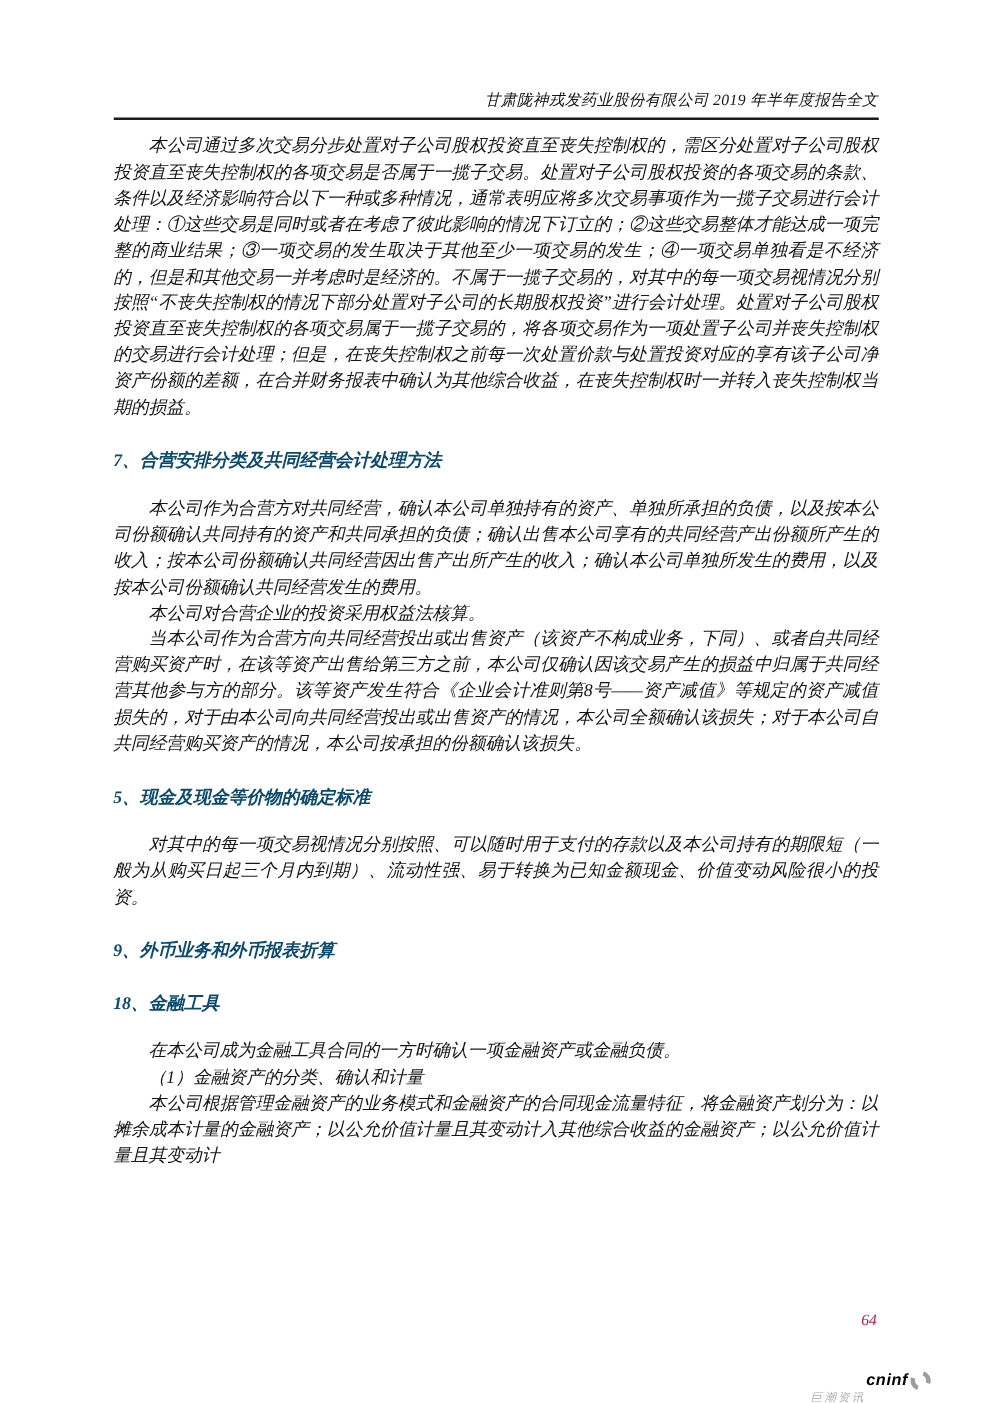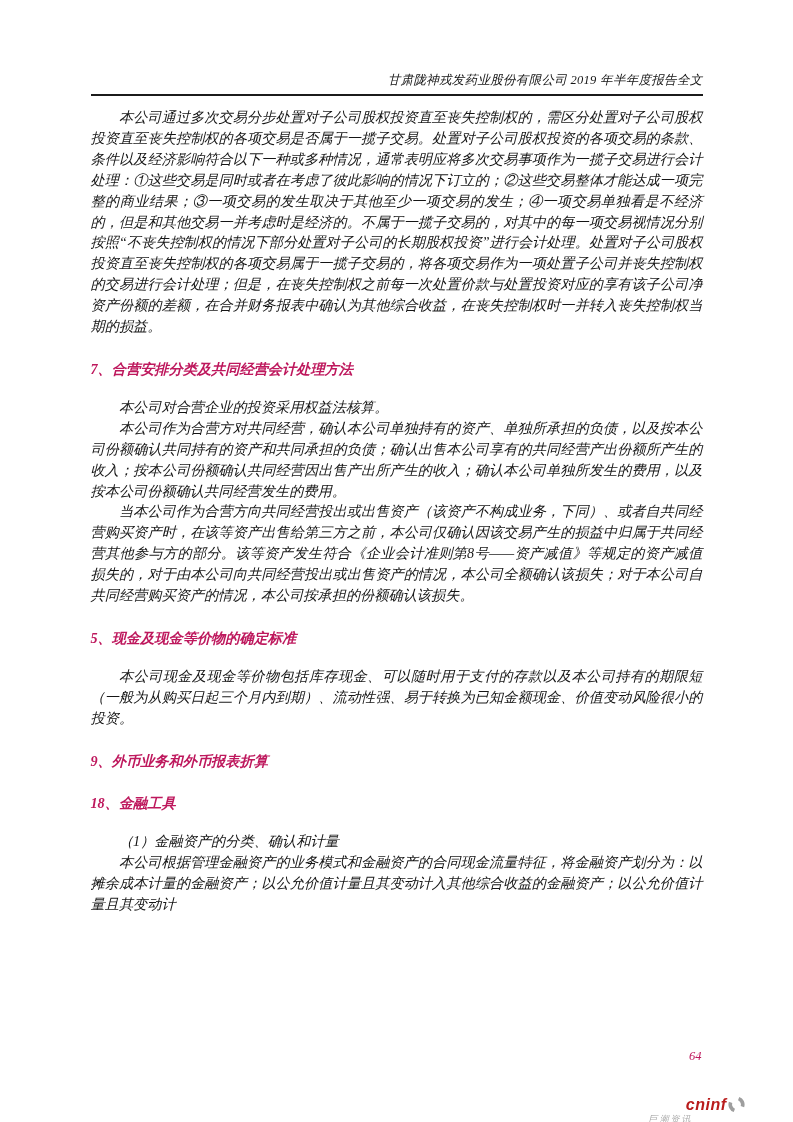--- a/index.html
+++ b/index.html
@@ -36,21 +36,21 @@
     margin: 0;
     text-indent: 2em;
     word-break: break-all;
   }
   .body-text p.continuation { text-indent: 0; }
   .body-text h2 {
     font-size: 14.2px;
     font-weight: bold;
     margin: 22px 0 17px 0;
     text-indent: 0;
-    color: #be185d;
+    color: #0c4a6e;
   }
   .page-number {
     position: absolute;
     top: 1033px;
     right: 63px;
     font-size: 12.5px;
     color: #be185d;
   }
   .cninfo-logo {
     position: absolute;
@@ -64,24 +64,24 @@
     user-select: none;
   }
   .cninfo-logo .brand-row {
     display: flex;
     align-items: center;
     justify-content: flex-end;
     padding-right: 14px;
     gap: 1px;
   }
   .cninfo-logo .brand {
-    font-size: 16px;
+    font-size: 13px;
     font-weight: bold;
     letter-spacing: 0.5px;
-    color: #b91c1c;
+    color: #000000;
   }
   .cninfo-logo .swirl { width: 17px; height: 17px; display: block; }
   .cninfo-logo .cn-name {
     font-size: 9px;
     letter-spacing: 2px;
     margin-top: 1px;
     padding-right: 16px;
     text-align: left;
     color: #ababab;
   }
@@ -99,30 +99,31 @@
 <div class="page">
 
   <div class="header">
     <span>甘肃陇神戎发药业股份有限公司 2019 年半年度报告全文</span>
   </div>
 
   <div class="body-text">
     <p>本公司通过多次交易分步处置对子公司股权投资直至丧失控制权的，需区分处置对子公司股权投资直至丧失控制权的各项交易是否属于一揽子交易。处置对子公司股权投资的各项交易的条款、条件以及经济影响符合以下一种或多种情况，通常表明应将多次交易事项作为一揽子交易进行会计处理：①这些交易是同时或者在考虑了彼此影响的情况下订立的；②这些交易整体才能达成一项完整的商业结果；③一项交易的发生取决于其他至少一项交易的发生；④一项交易单独看是不经济的，但是和其他交易一并考虑时是经济的。不属于一揽子交易的，对其中的每一项交易视情况分别按照“不丧失控制权的情况下部分处置对子公司的长期股权投资”进行会计处理。处置对子公司股权投资直至丧失控制权的各项交易属于一揽子交易的，将各项交易作为一项处置子公司并丧失控制权的交易进行会计处理；但是，在丧失控制权之前每一次处置价款与处置投资对应的享有该子公司净资产份额的差额，在合并财务报表中确认为其他综合收益，在丧失控制权时一并转入丧失控制权当期的损益。</p>
 
     <h2>7、合营安排分类及共同经营会计处理方法</h2>
+    <p>本公司作为合营方对共同经营，确认本公司单独持有的资产、单独所承担的负债，以及按本公司份额确认共同持有的资产和共同承担的负债；确认出售本公司享有的共同经营产出份额所产生的收入；按本公司份额确认共同经营因出售产出所产生的收入；确认本公司单独所发生的费用，以及按本公司份额确认共同经营发生的费用。</p>
     <p>本公司对合营企业的投资采用权益法核算。</p>
-    <p>本公司作为合营方对共同经营，确认本公司单独持有的资产、单独所承担的负债，以及按本公司份额确认共同持有的资产和共同承担的负债；确认出售本公司享有的共同经营产出份额所产生的收入；按本公司份额确认共同经营因出售产出所产生的收入；确认本公司单独所发生的费用，以及按本公司份额确认共同经营发生的费用。</p>
     <p>当本公司作为合营方向共同经营投出或出售资产（该资产不构成业务，下同）、或者自共同经营购买资产时，在该等资产出售给第三方之前，本公司仅确认因该交易产生的损益中归属于共同经营其他参与方的部分。该等资产发生符合《企业会计准则第8号——资产减值》等规定的资产减值损失的，对于由本公司向共同经营投出或出售资产的情况，本公司全额确认该损失；对于本公司自共同经营购买资产的情况，本公司按承担的份额确认该损失。</p>
 
     <h2>5、现金及现金等价物的确定标准</h2>
-    <p>本公司现金及现金等价物包括库存现金、可以随时用于支付的存款以及本公司持有的期限短（一般为从购买日起三个月内到期）、流动性强、易于转换为已知金额现金、价值变动风险很小的投资。</p>
+    <p>对其中的每一项交易视情况分别按照、可以随时用于支付的存款以及本公司持有的期限短（一般为从购买日起三个月内到期）、流动性强、易于转换为已知金额现金、价值变动风险很小的投资。</p>
 
     <h2>9、外币业务和外币报表折算</h2>
 
     <h2>18、金融工具</h2>
+    <p>在本公司成为金融工具合同的一方时确认一项金融资产或金融负债。</p>
     <p>（1）金融资产的分类、确认和计量</p>
     <p>本公司根据管理金融资产的业务模式和金融资产的合同现金流量特征，将金融资产划分为：以摊余成本计量的金融资产；以公允价值计量且其变动计入其他综合收益的金融资产；以公允价值计量且其变动计</p>
   </div>
 
   <div class="page-number">64</div>
 
   <div class="cninfo-logo">
     <div class="brand-row">
       <span class="brand">cninf</span>
       <svg class="swirl" viewBox="0 0 20 20" aria-hidden="true">

